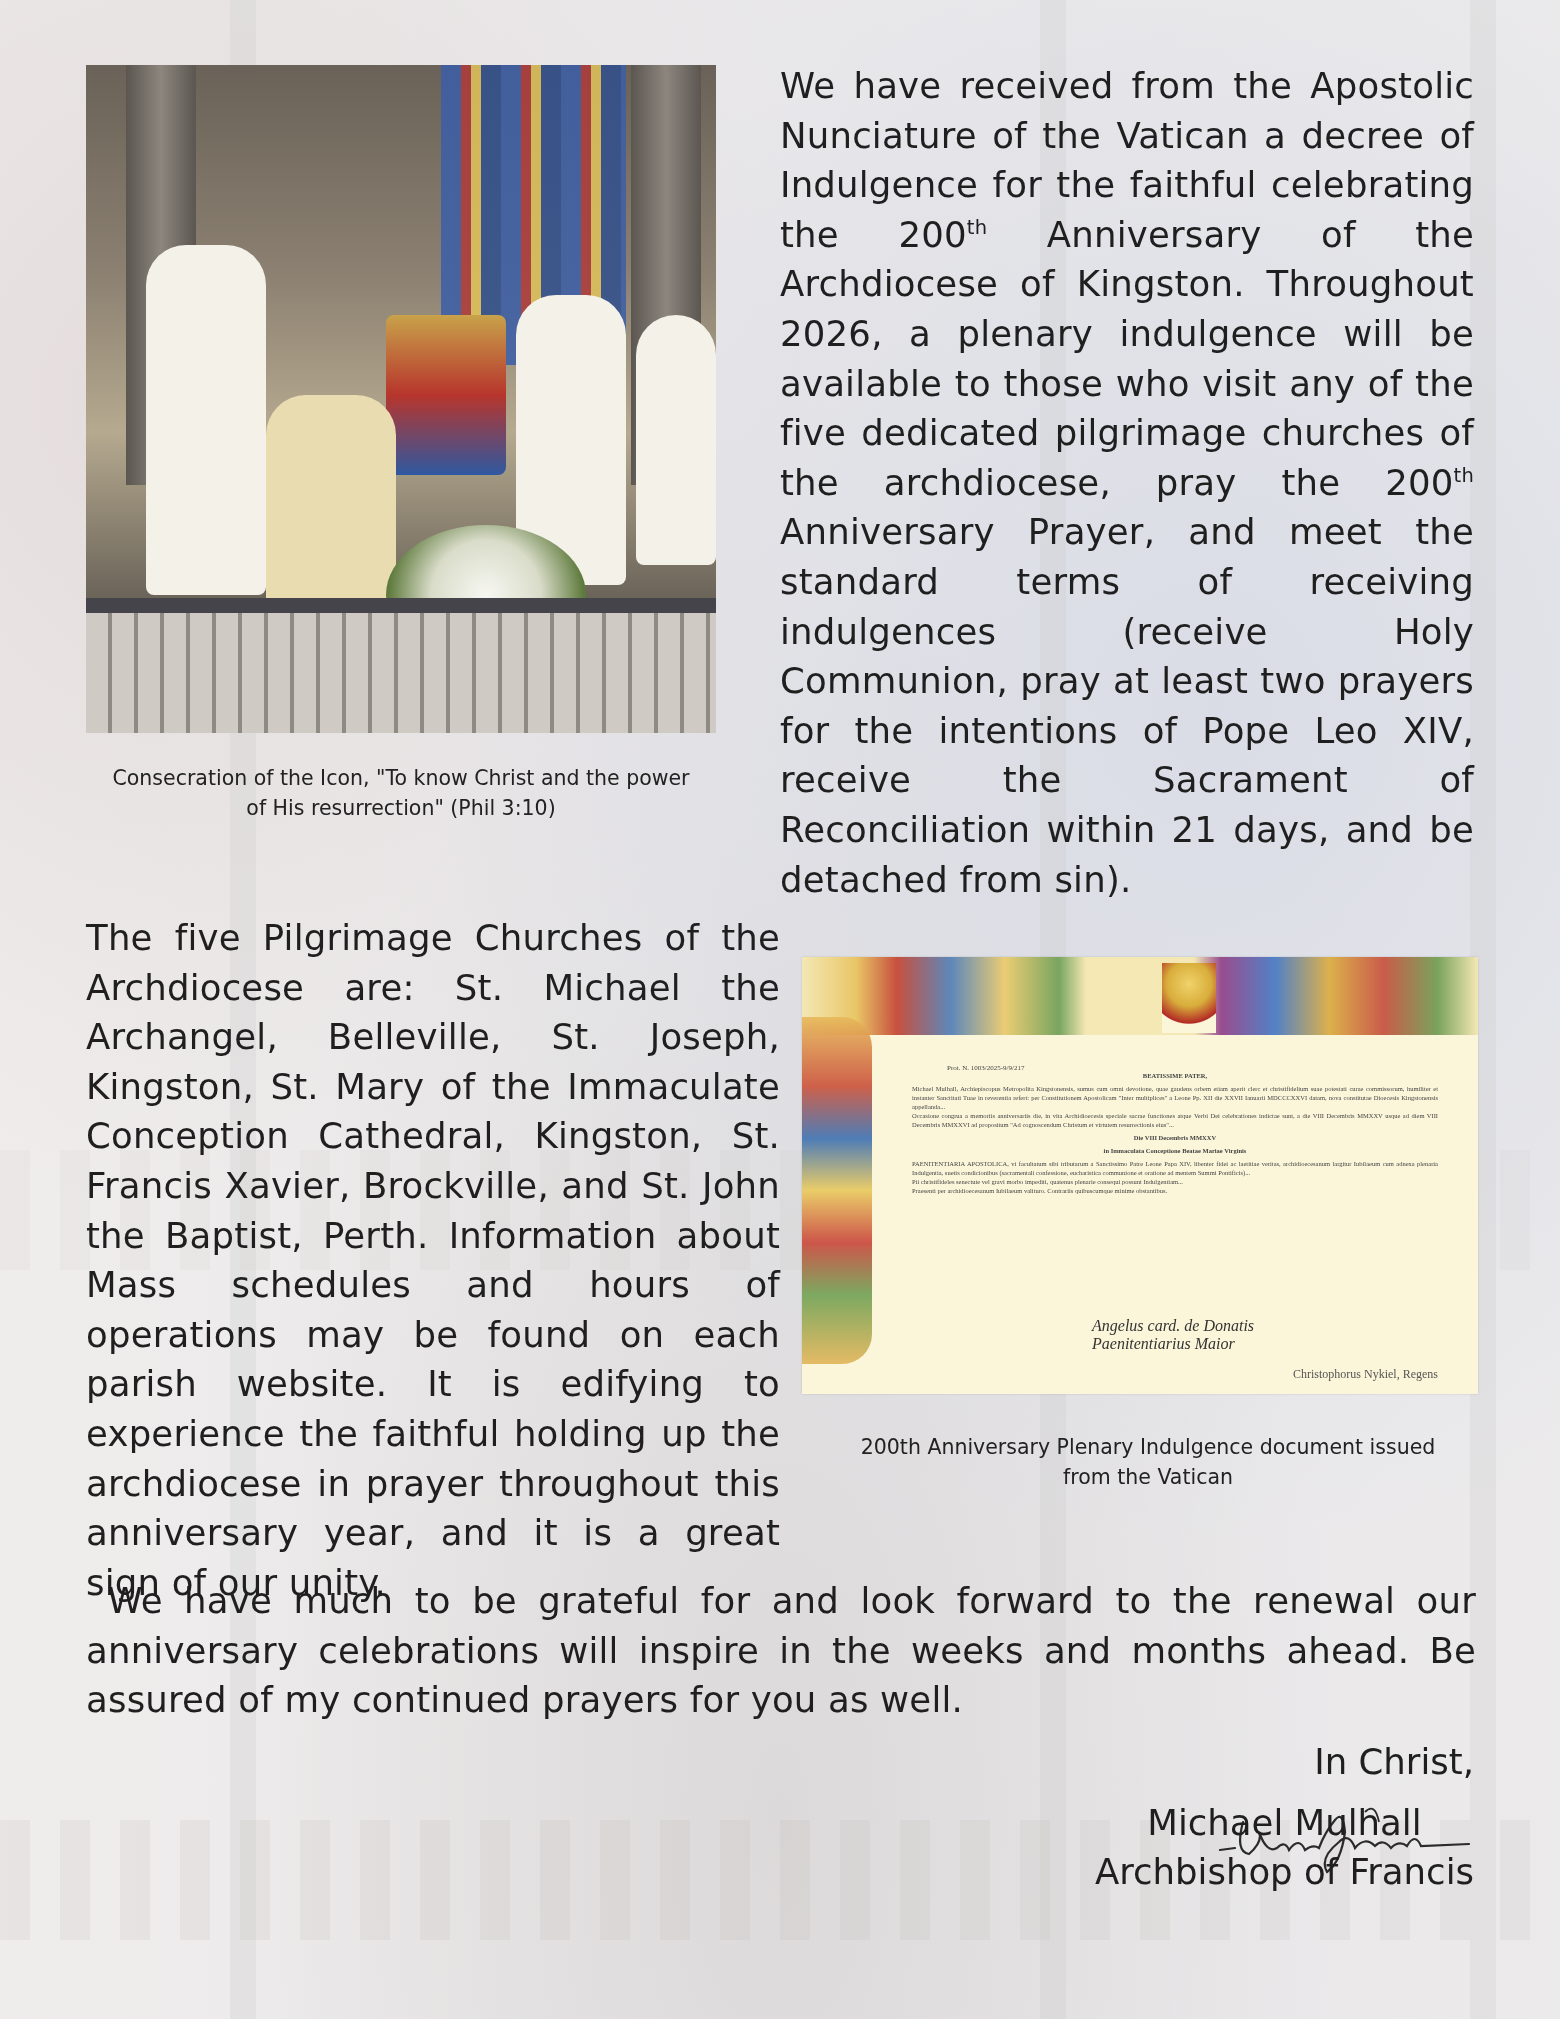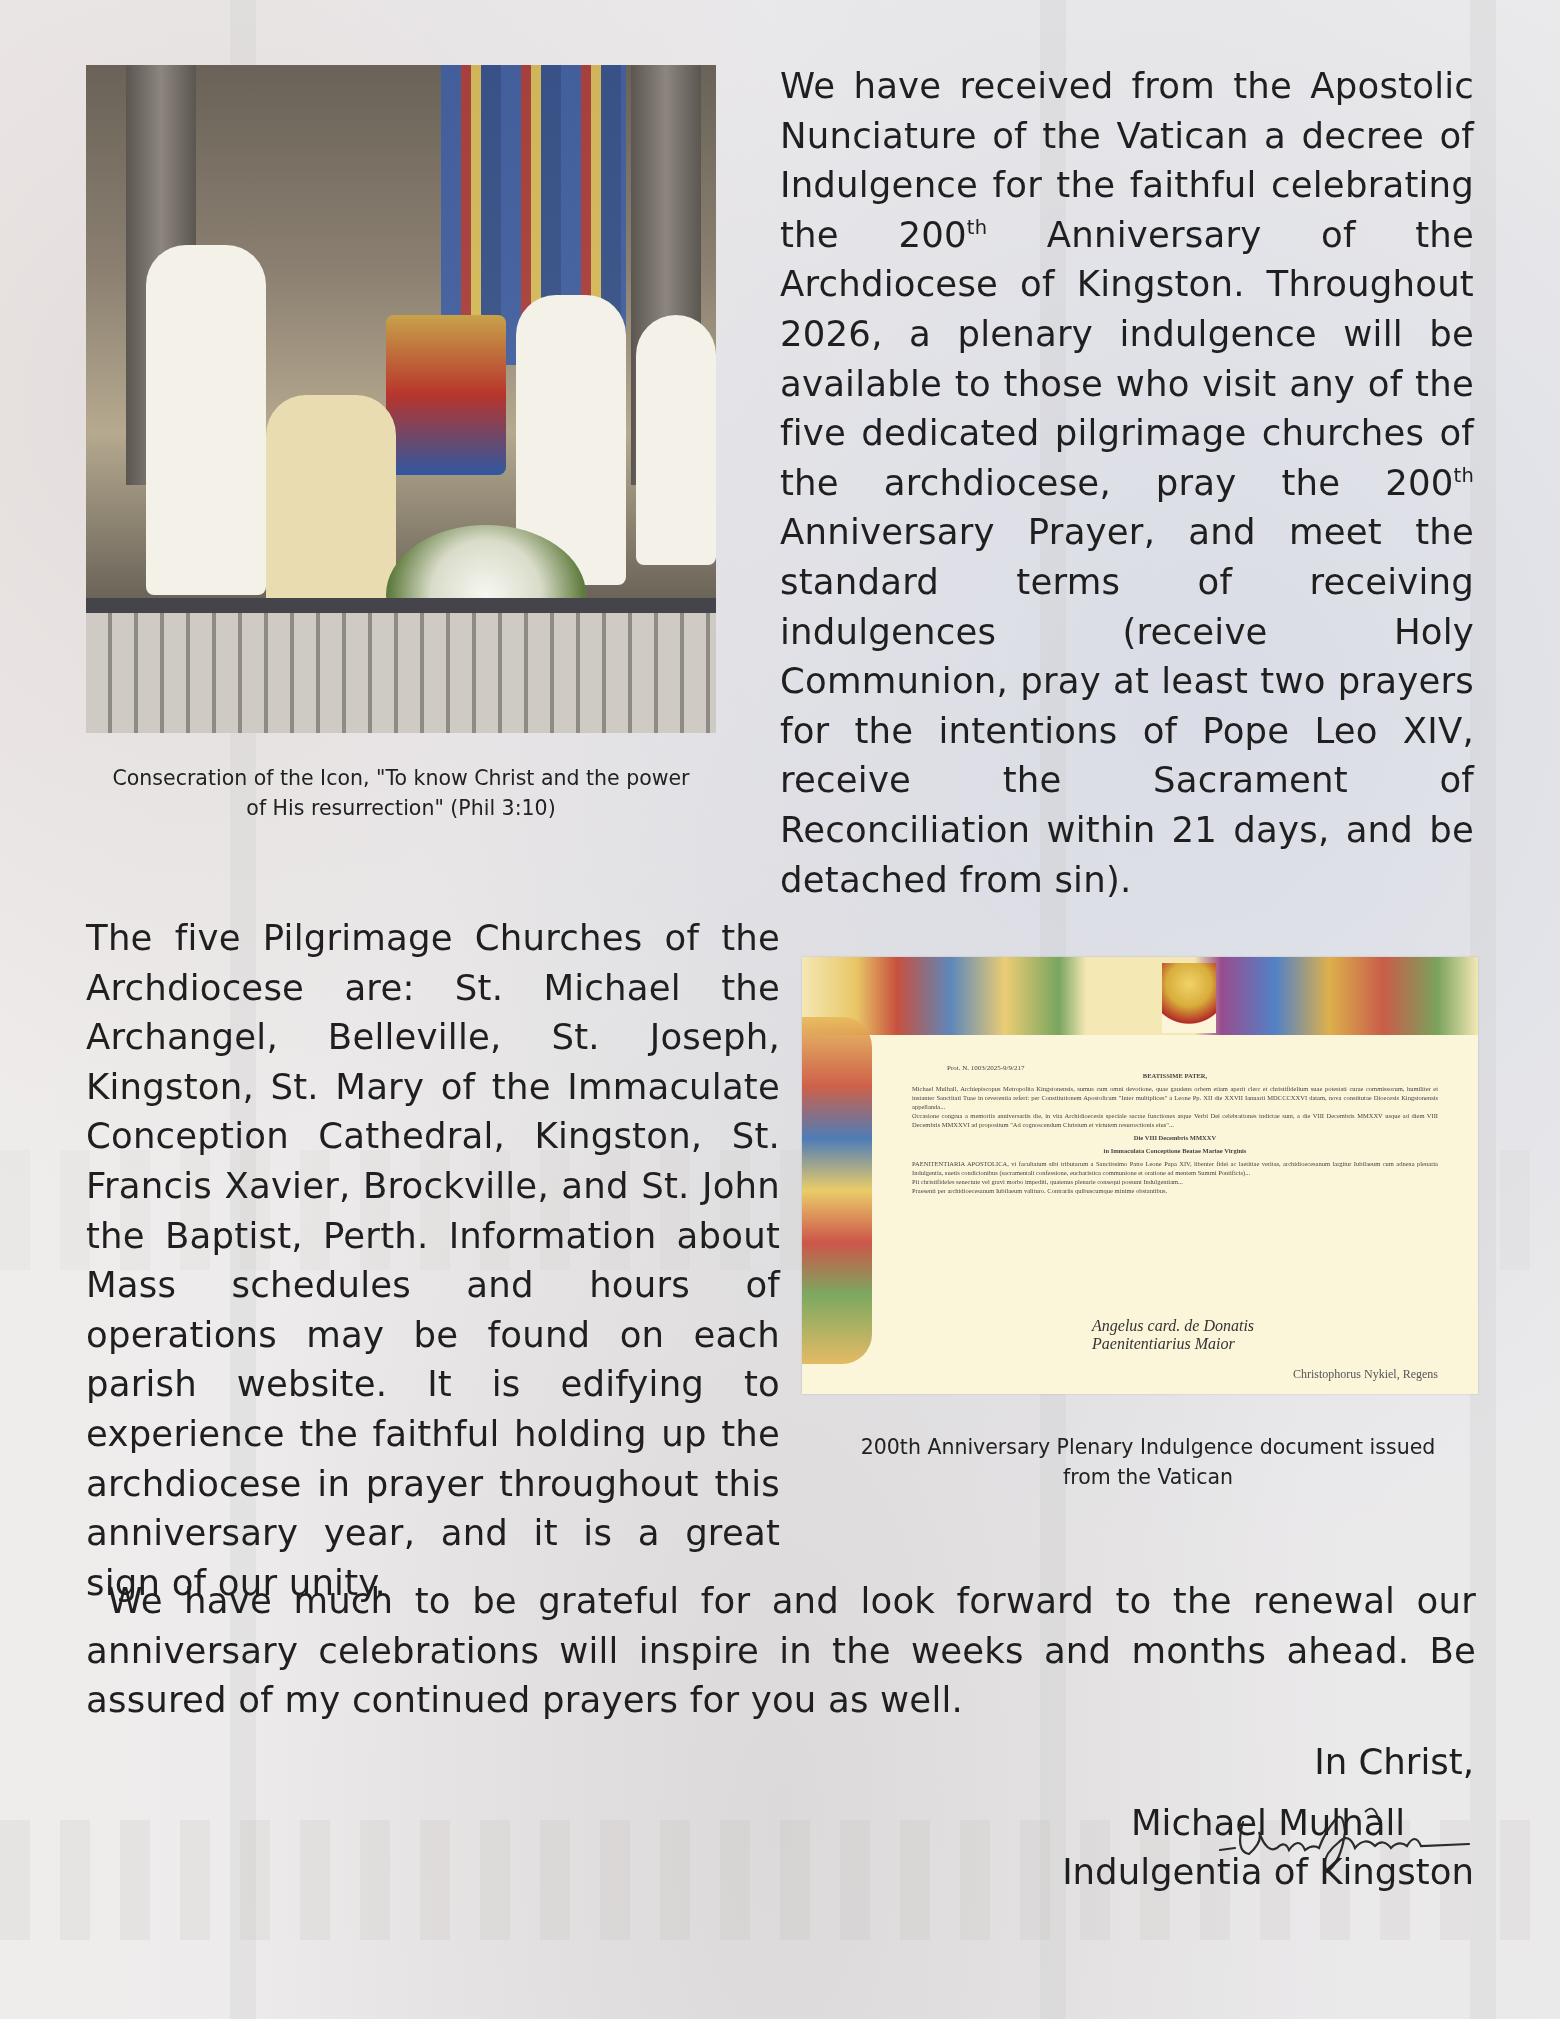--- a/index.html
+++ b/index.html
@@ -128,14 +128,14 @@
 
 <div class="closing" style="top:1737px;">In Christ,</div>
 
 <svg class="signature" viewBox="0 0 260 90" aria-label="handwritten signature of Michael Mulhall">
   <path d="M5 58 L20 56 M28 30 Q20 60 34 62 Q48 50 44 40 Q52 62 62 56 Q70 48 74 58 Q84 44 90 58 Q98 52 104 56 Q110 40 120 28 Q128 18 130 40 Q126 70 112 80 Q104 66 124 50 Q134 40 140 56 Q150 44 160 54 Q168 46 176 56 Q184 48 192 54 Q200 40 206 54 L254 52" fill="none" stroke="#2b2b2b" stroke-width="2.2" stroke-linecap="round"></path>
   <path d="M150 20 Q160 10 164 30" fill="none" stroke="#2b2b2b" stroke-width="1.8"></path>
 </svg>
 
 <div class="closing" style="top:1798px;">
   <div>Michael Mulhall</div>
-  <div>Indulgentia of Kingston</div>
+  <div>Archbishop of Francis</div>
 </div>
 
 </body></html>

